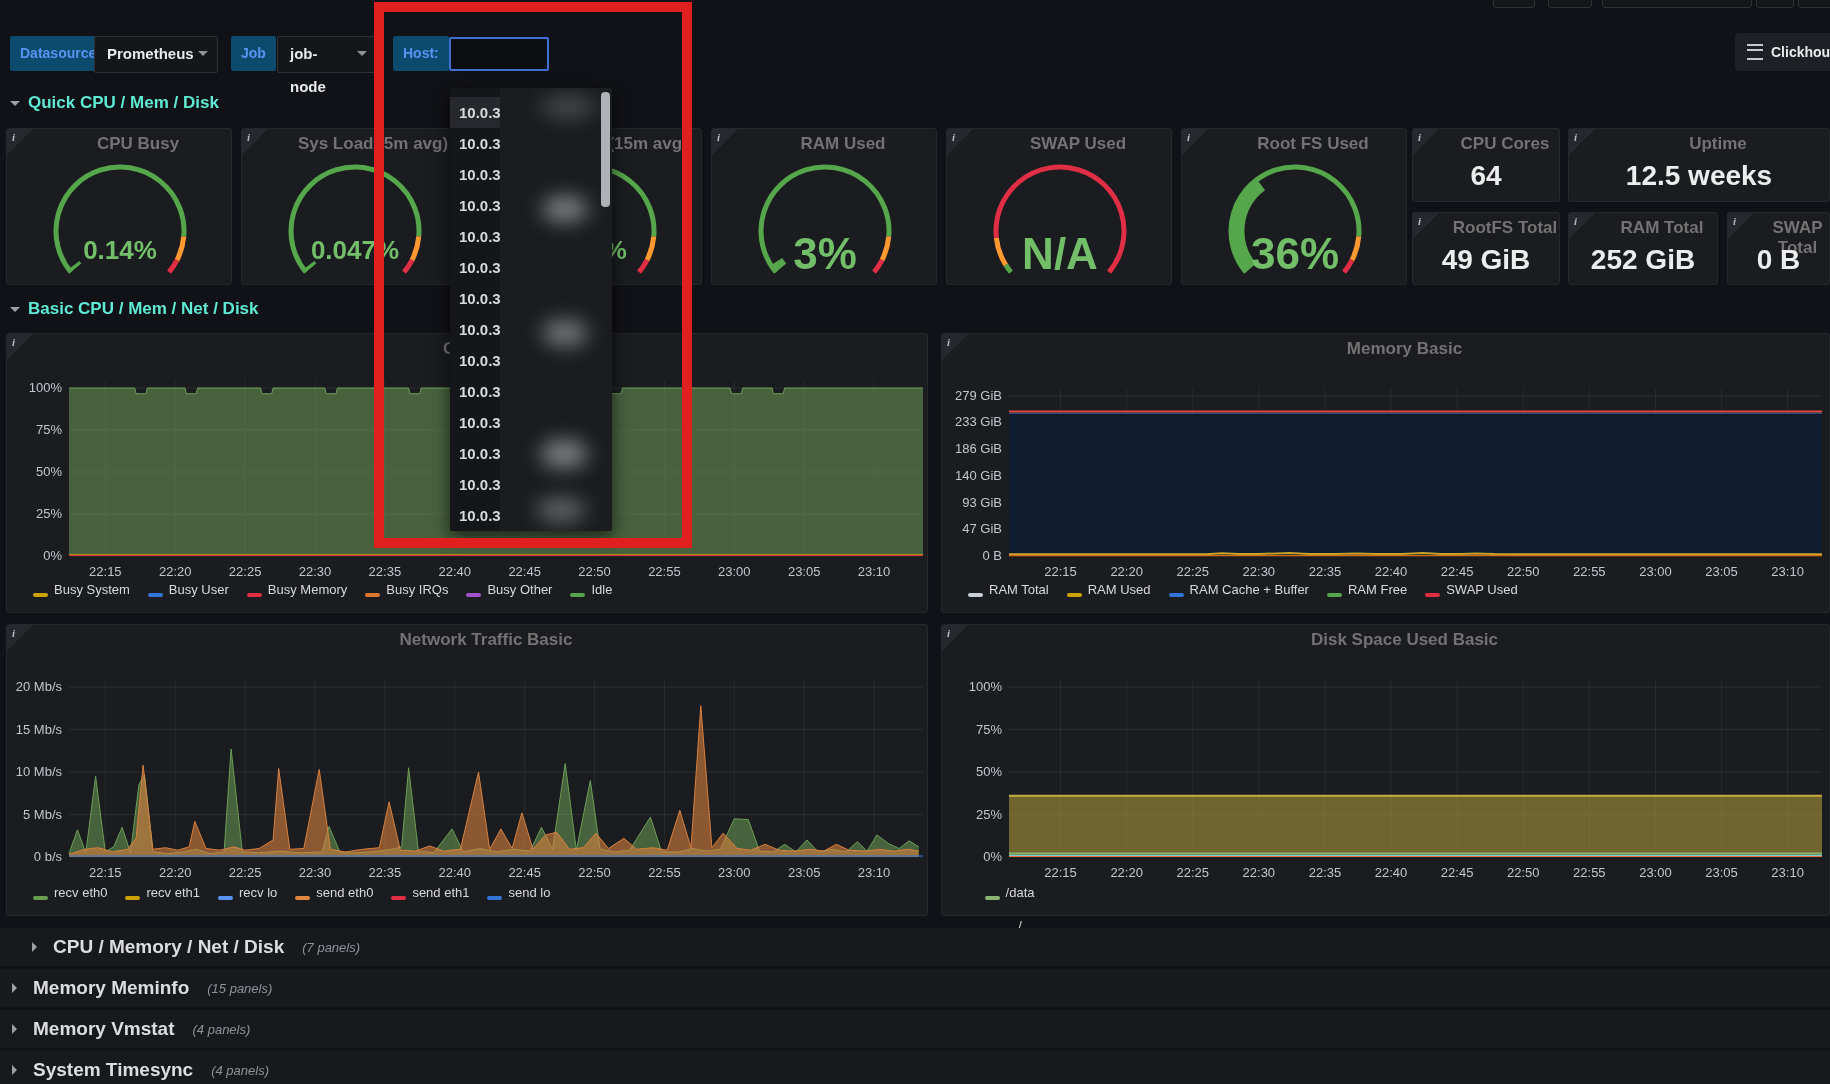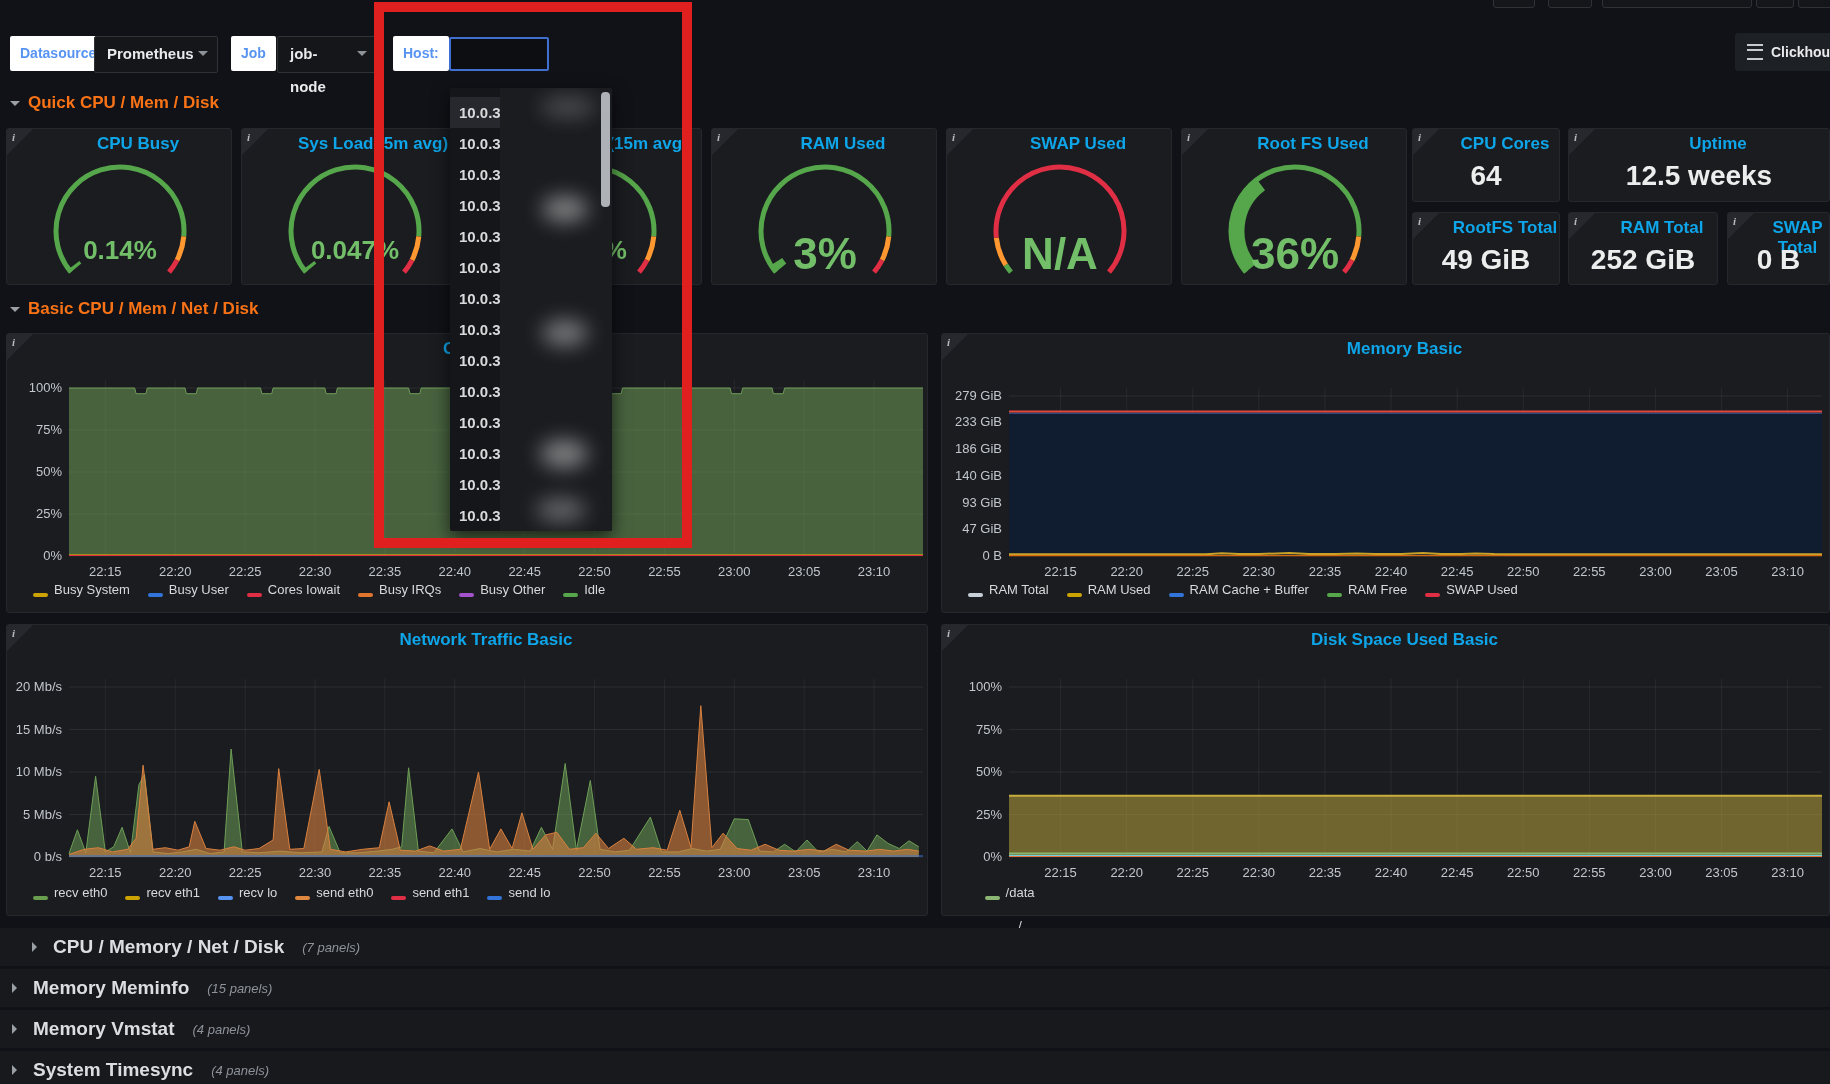--- a/index.html
+++ b/index.html
@@ -1,40 +1,40 @@
 <!DOCTYPE html>
 <html><head>
 <meta charset="utf-8">
 <style>
   html,body{margin:0;padding:0;background:#0b0c0e;}
   #stage{position:relative;width:1830px;height:1084px;background:#111217;overflow:hidden;
          font-family:"Liberation Sans", sans-serif;color:#d8d9da;}
   
-  .tb-label{position:absolute;height:35px;line-height:35px;padding:0 10px;background:#ffffff;
+  .tb-label{position:absolute;height:35px;line-height:35px;padding:0 10px;background:#0c4a6e;
             border-radius:2px;color:#5794f2;font-size:14px;font-weight:700;}
   .tb-select{position:absolute;height:35px;line-height:33px;padding:0 26px 0 12px;background:#141619;
              border:1px solid #303236;border-radius:2px;color:#e9eaeb;font-size:15px;font-weight:600;}
   .caret{position:absolute;right:9px;top:14px;width:0;height:0;border-left:5px solid transparent;
          border-right:5px solid transparent;border-top:5px solid #8e939a;}
   .host-input{position:absolute;height:30px;width:84px;background:#0d0e12;border:2px solid #3f6fd1;
               border-radius:2px;color:#e9eaeb;font-size:15px;padding:0 6px;outline:none;}
   .topbtn{position:absolute;top:-28px;height:34px;border:1px solid #2e3135;background:#141619;border-radius:3px;}
   .ch-btn{position:absolute;background:#1d2024;border-radius:3px;height:38px;display:flex;align-items:center;
           gap:8px;padding:0 12px;font-size:14px;font-weight:700;color:#e9eaeb;}
   .burger{width:16px;height:12px;border-top:2px solid #c7cbd1;border-bottom:2px solid #c7cbd1;position:relative;}
   .burger:after{content:"";position:absolute;left:0;top:3px;width:16px;height:2px;background:#c7cbd1;}
   
-  .sec{position:absolute;font-size:17px;font-weight:700;color:#f97316;display:flex;align-items:center;gap:8px;cursor:pointer;}
+  .sec{position:absolute;font-size:17px;font-weight:700;color:#5eead4;display:flex;align-items:center;gap:8px;cursor:pointer;}
   .chev-d{width:0;height:0;border-left:5px solid transparent;border-right:5px solid transparent;border-top:5px solid #9aa0a6;}
   .chev-r{width:0;height:0;border-top:5px solid transparent;border-bottom:5px solid transparent;border-left:5px solid #9aa0a6;}
   
   .panel{position:absolute;background:#1a1c20;border:1px solid #25272c;border-radius:3px;box-sizing:border-box;}
   .corner{position:absolute;left:0;top:0;width:0;height:0;border-top:26px solid #26282e;border-right:26px solid transparent;}
   .corner-i{position:absolute;left:5px;top:2px;font-size:11px;font-weight:700;color:#b7bbc0;font-family:"Liberation Serif",serif;font-style:italic;}
-  .ptitle{position:absolute;left:0;right:0;top:5px;text-align:center;font-size:17px;font-weight:700;color:#0ea5e9;cursor:pointer;margin-left:38px;}
+  .ptitle{position:absolute;left:0;right:0;top:5px;text-align:center;font-size:17px;font-weight:700;color:#737373;cursor:pointer;margin-left:38px;}
   .statval{position:absolute;left:0;right:0;text-align:center;font-weight:700;color:#eceded;}
   
   .legend{position:absolute;display:flex;gap:18px;align-items:center;}
   .legend .li{display:flex;align-items:flex-end;gap:6px;font-size:13px;color:#d8d9da;cursor:pointer;}
   .legend .dash{width:15px;height:4px;border-radius:2px;}
   
   .crow{position:absolute;left:0;width:1830px;height:38px;background:#17191d;display:flex;align-items:center;
         gap:10px;padding-left:12px;box-sizing:border-box;cursor:pointer;}
   .crow .t{font-size:19px;font-weight:700;color:#dcdde0;margin-left:6px;}
   .crow .c{font-size:13px;font-style:italic;color:#8e939a;margin-left:8px;}
@@ -244,21 +244,21 @@
           <span class="li">
             <span class="dash" style="background: rgb(204, 163, 0);"></span>
             <span>Busy System</span>
           </span>
           <span class="li">
             <span class="dash" style="background: rgb(50, 116, 217);"></span>
             <span>Busy User</span>
           </span>
           <span class="li">
             <span class="dash" style="background: rgb(224, 47, 68);"></span>
-            <span>Cores Iowait</span>
+            <span>Busy Memory</span>
           </span>
           <span class="li">
             <span class="dash" style="background: rgb(224, 117, 45);"></span>
             <span>Busy IRQs</span>
           </span>
           <span class="li">
             <span class="dash" style="background: rgb(163, 82, 204);"></span>
             <span>Busy Other</span>
           </span>
           <span class="li">

